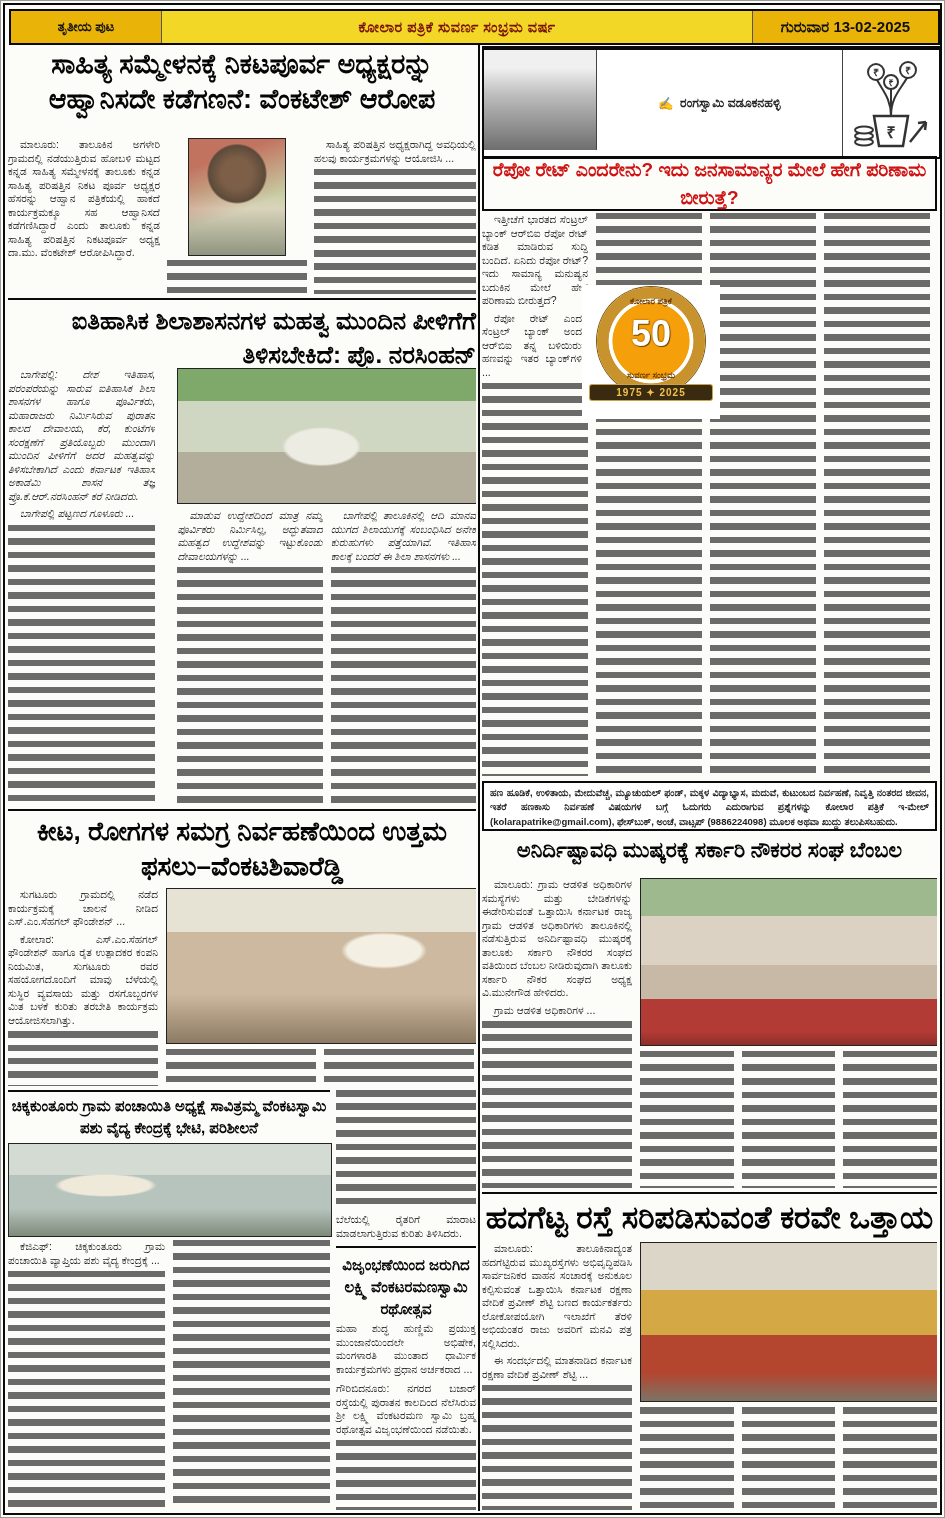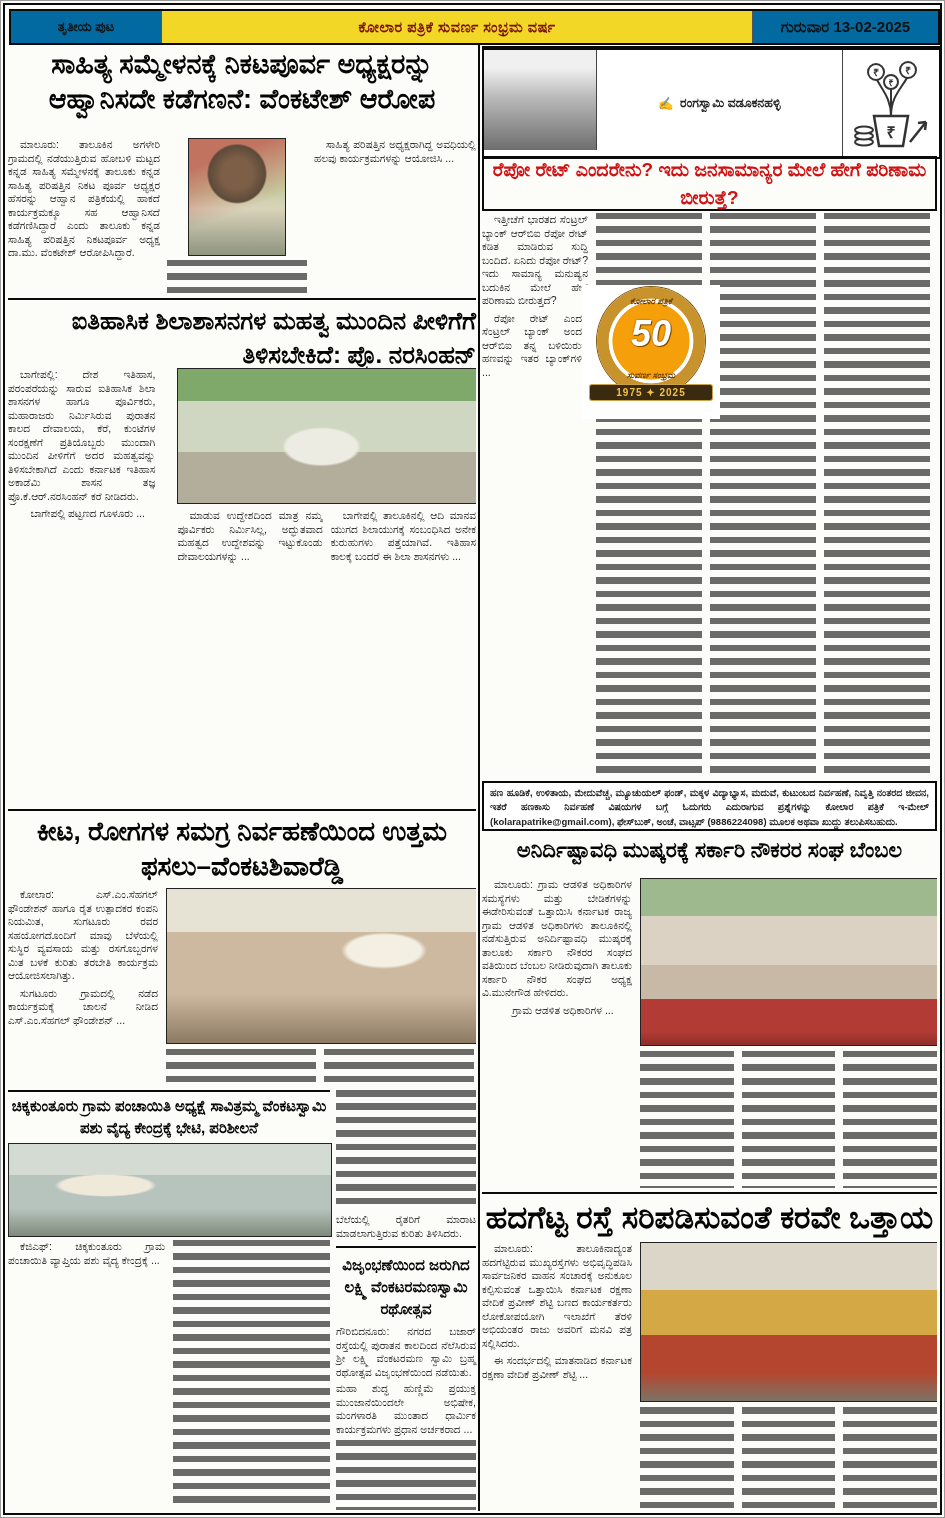--- a/index.html
+++ b/index.html
@@ -3,41 +3,41 @@
 <meta charset="utf-8">
 <style>
   html,body{margin:0;padding:0;background:#e8e6e0;}
   .page{position:relative;width:945px;height:1518px;margin:0 auto;background:#fcfcf9;
         font-family:"Liberation Sans",sans-serif;color:#111;overflow:hidden;
         box-shadow:0 0 0 1px #999 inset;}
   .frame{position:absolute;left:3px;top:3px;right:3px;bottom:3px;border:2px solid #0a0a0a;pointer-events:none;}
 
   
   .topbar{position:absolute;left:9px;top:9px;width:927px;height:32px;border:2px solid #0a0a0a;
-          display:flex;align-items:stretch;background:#0369a1;}
+          display:flex;align-items:stretch;background:#eab308;}
   .topbar .cell{display:flex;align-items:center;justify-content:center;font-weight:bold;}
   .tb-left{width:150px;font-size:13px;border-right:1px solid #555;}
   .tb-mid{flex:1;background:#f2d727;color:#7a1208;font-size:14.5px;letter-spacing:.5px;}
   .tb-right{width:185px;font-size:15px;border-left:1px solid #555;}
 
   .vdiv{position:absolute;left:478px;top:45px;width:2px;height:1466px;background:#0a0a0a;}
   .hr{position:absolute;height:2px;background:#0a0a0a;}
 
   
   .headline{position:absolute;text-align:center;font-weight:800;color:#050505;line-height:1.3;}
   .h-a1{left:8px;top:47px;width:468px;font-size:27px;}
   .h-a2{left:8px;top:304px;width:468px;font-size:24px;line-height:1.4;text-align:right;}
   .h-a3{left:8px;top:814px;width:468px;font-size:26px;line-height:1.35;}
   .h-a4{left:482px;top:836px;width:455px;font-size:21px;}
   .h-a6{left:482px;top:1198px;width:455px;font-size:31px;}
 
   .subhead{font-weight:800;text-align:center;font-size:15px;line-height:1.45;color:#050505;}
 
   
-  .body-txt{font-size:10.5px;line-height:13.5px;text-align:justify;color:#1c1c1c;align-items:center;}
+  .body-txt{font-size:10.5px;line-height:13.5px;text-align:justify;color:#1c1c1c;}
   .body-txt p{margin:0 0 4px 0;text-indent:12px;}
   .col{display:flex;flex-direction:column;min-width:0;overflow:hidden;}
   .greek{flex:1 1 auto;min-height:8px;opacity:.75;
      background:repeating-linear-gradient(to bottom,#3a3a3a 0 6.5px,transparent 6.5px 13.5px);
   }
   .greek.short{flex:0 0 auto;}
 
   
   .photo{position:relative;border:1px solid #222;background:#c9c6bd;overflow:hidden;}
   .ph-portrait1{background:
@@ -72,21 +72,21 @@
   
   .contact-box{position:absolute;left:482px;top:781px;width:455px;height:50px;border:2px solid #0a0a0a;
       box-sizing:border-box;padding:3px 6px;font-size:9.5px;line-height:1.5;text-align:justify;
       font-weight:bold;color:#222;overflow:hidden;background:#fff;}
 
   
   .logo-badge{position:absolute;left:100px;top:72px;width:134px;height:130px;background:#fff;
       display:flex;flex-direction:column;align-items:center;z-index:5;padding:2px;}
   .logo-circle{position:relative;width:108px;height:108px;border-radius:50%;
       background:radial-gradient(circle,#f59f0b 0 50%,#fff 51% 55%,#c8922c 56% 78%,#8a5d14 79% 86%,#c8922c 87% 100%);
-      box-shadow:0 0 0 1px #7a5510;font-style:italic;}
+      box-shadow:0 0 0 1px #7a5510;}
   .logo-top{position:absolute;top:9px;left:0;width:100%;text-align:center;font-size:8.5px;font-weight:800;color:#6b3c00;}
   .logo-num{position:absolute;top:26px;left:0;width:100%;text-align:center;font-size:36px;font-weight:800;color:#fff;
       text-shadow:0 0 2px #7a4a00,1px 1px 0 #7a4a00;}
   .logo-bottom{position:absolute;bottom:14px;left:0;width:100%;text-align:center;font-size:8.5px;font-weight:800;color:#6b3c00;}
   .logo-ribbon{margin-top:-10px;background:#3a2a10;color:#f2c14e;font-size:10px;font-weight:800;
       padding:2px 26px;border-radius:2px;letter-spacing:1px;z-index:6;box-shadow:0 0 0 1px #caa24a;}
 </style>
 </head>
 <body>
 
@@ -114,21 +114,21 @@
     <div class="col body-txt" style="width:162px;">
       <p>ಸಾಹಿತ್ಯ ಪರಿಷತ್ತಿನ ಅಧ್ಯಕ್ಷರಾಗಿದ್ದ ಅವಧಿಯಲ್ಲಿ ಹಲವು ಕಾರ್ಯಕ್ರಮಗಳನ್ನು ಆಯೋಜಿಸಿ ...</p>
       <div class="greek"></div>
     </div>
   </div>
 
   <div class="hr" style="left:8px;top:298px;width:468px;"></div>
 
   <div class="headline h-a2">ಐತಿಹಾಸಿಕ ಶಿಲಾಶಾಸನಗಳ ಮಹತ್ವ ಮುಂದಿನ ಪೀಳಿಗೆಗೆ ತಿಳಿಸಬೇಕಿದೆ: ಪ್ರೊ. ನರಸಿಂಹನ್</div>
 
-  <div style="position:absolute;left:8px;top:368px;width:468px;height:438px;display:flex;gap:22px;">
+  <div style="position:absolute;left:8px;top:368px;width:468px;height:438px;display:flex;gap:22px;font-style:italic;">
     <div class="col body-txt" style="width:152px;">
       <p>ಬಾಗೇಪಲ್ಲಿ: ದೇಶ ಇತಿಹಾಸ, ಪರಂಪರೆಯನ್ನು ಸಾರುವ ಐತಿಹಾಸಿಕ ಶಿಲಾ ಶಾಸನಗಳ ಹಾಗೂ ಪೂರ್ವಿಕರು, ಮಹಾರಾಜರು ನಿರ್ಮಿಸಿರುವ ಪುರಾತನ ಕಾಲದ ದೇವಾಲಯ, ಕೆರೆ, ಕುಂಟೆಗಳ ಸಂರಕ್ಷಣೆಗೆ ಪ್ರತಿಯೊಬ್ಬರು ಮುಂದಾಗಿ ಮುಂದಿನ ಪೀಳಿಗೆಗೆ ಅದರ ಮಹತ್ವವನ್ನು ತಿಳಿಸಬೇಕಾಗಿದೆ ಎಂದು ಕರ್ನಾಟಕ ಇತಿಹಾಸ ಅಕಾಡೆಮಿ ಶಾಸನ ತಜ್ಞ ಪ್ರೊ.ಕೆ.ಆರ್.ನರಸಿಂಹನ್ ಕರೆ ನೀಡಿದರು.</p>
       <p>ಬಾಗೇಪಲ್ಲಿ ಪಟ್ಟಣದ ಗೂಳೂರು ...</p>
       <div class="greek"></div>
     </div>
     <div class="col" style="width:308px;">
       <div class="photo ph-inscription" style="width:100%;height:134px;flex:0 0 auto;"></div>
       <div style="flex:1;display:flex;gap:8px;margin-top:5px;min-height:0;">
         <div class="col body-txt" style="width:150px;">
           <p>ಮಾಡುವ ಉದ್ದೇಶದಿಂದ ಮಾತ್ರ ನಮ್ಮ ಪೂರ್ವಿಕರು ನಿರ್ಮಿಸಿಲ್ಲ, ಅದ್ಭುತವಾದ ಮಹತ್ವದ ಉದ್ದೇಶವನ್ನು ಇಟ್ಟುಕೊಂಡು ದೇವಾಲಯಗಳನ್ನು ...</p>
@@ -141,22 +141,22 @@
       </div>
     </div>
   </div>
 
   <div class="hr" style="left:8px;top:809px;width:468px;"></div>
 
   <div class="headline h-a3">ಕೀಟ, ರೋಗಗಳ ಸಮಗ್ರ ನಿರ್ವಹಣೆಯಿಂದ ಉತ್ತಮ ಫಸಲು–ವೆಂಕಟಶಿವಾರೆಡ್ಡಿ</div>
 
   <div style="position:absolute;left:8px;top:888px;width:468px;height:198px;display:flex;gap:8px;">
     <div class="col body-txt" style="width:150px;">
+      <p>ಸುಗಟೂರು ಗ್ರಾಮದಲ್ಲಿ ನಡೆದ ಕಾರ್ಯಕ್ರಮಕ್ಕೆ ಚಾಲನೆ ನೀಡಿದ ಎಸ್.ಎಂ.ಸೆಹಗಲ್ ಫೌಂಡೇಶನ್ ...</p>
       <p>ಕೋಲಾರ: ಎಸ್.ಎಂ.ಸೆಹಗಲ್ ಫೌಂಡೇಶನ್ ಹಾಗೂ ರೈತ ಉತ್ಪಾದಕರ ಕಂಪನಿ ನಿಯಮಿತ, ಸುಗಟೂರು ರವರ ಸಹಯೋಗದೊಂದಿಗೆ ಮಾವು ಬೆಳೆಯಲ್ಲಿ ಸುಸ್ಥಿರ ವ್ಯವಸಾಯ ಮತ್ತು ರಸಗೊಬ್ಬರಗಳ ಮಿತ ಬಳಕೆ ಕುರಿತು ತರಬೇತಿ ಕಾರ್ಯಕ್ರಮ ಆಯೋಜಿಸಲಾಗಿತ್ತು.</p>
-      <p>ಸುಗಟೂರು ಗ್ರಾಮದಲ್ಲಿ ನಡೆದ ಕಾರ್ಯಕ್ರಮಕ್ಕೆ ಚಾಲನೆ ನೀಡಿದ ಎಸ್.ಎಂ.ಸೆಹಗಲ್ ಫೌಂಡೇಶನ್ ...</p>
       <div class="greek"></div>
     </div>
     <div class="col" style="width:310px;">
       <div class="photo ph-farmers" style="width:100%;height:154px;flex:0 0 auto;"></div>
       <div style="flex:1;display:flex;gap:8px;margin-top:5px;min-height:0;">
         <div class="col" style="width:150px;">
             <div class="greek"></div>
           </div>
         <div class="col" style="width:150px;">
             <div class="greek"></div>
@@ -176,22 +176,22 @@
     </div>
     <div class="col" style="width:157px;">
         <div class="greek"></div>
       </div>
   </div>
 
   <div style="position:absolute;left:336px;top:1090px;width:140px;height:420px;display:flex;flex-direction:column;">
     <div class="greek short" style="height:120px;"></div>
     <div class="body-txt" style="margin-top:3px;">ಬೆಲೆಯಲ್ಲಿ ರೈತರಿಗೆ ಮಾರಾಟ ಮಾಡಲಾಗುತ್ತಿರುವ ಕುರಿತು ತಿಳಿಸಿದರು.</div>
     <div class="subhead" style="border-top:2px solid #0a0a0a;margin-top:6px;padding-top:6px;">ವಿಜೃಂಭಣೆಯಿಂದ ಜರುಗಿದ ಲಕ್ಷ್ಮಿ ವೆಂಕಟರಮಣಸ್ವಾಮಿ ರಥೋತ್ಸವ</div>
+    <div class="body-txt" style="margin-top:3px;">ಮಹಾ ಶುದ್ಧ ಹುಣ್ಣಿಮೆ ಪ್ರಯುಕ್ತ ಮುಂಜಾನೆಯಿಂದಲೇ ಅಭಿಷೇಕ, ಮಂಗಳಾರತಿ ಮುಂತಾದ ಧಾರ್ಮಿಕ ಕಾರ್ಯಕ್ರಮಗಳು ಪ್ರಧಾನ ಅರ್ಚಕರಾದ ...</div>
     <div class="body-txt" style="margin-top:6px;">ಗೌರಿಬಿದನೂರು: ನಗರದ ಬಜಾರ್ ರಸ್ತೆಯಲ್ಲಿ ಪುರಾತನ ಕಾಲದಿಂದ ನೆಲೆಸಿರುವ ಶ್ರೀ ಲಕ್ಷ್ಮಿ ವೆಂಕಟರಮಣ ಸ್ವಾಮಿ ಬ್ರಹ್ಮ ರಥೋತ್ಸವ ವಿಜೃಂಭಣೆಯಿಂದ ನಡೆಯಿತು.</div>
-    <div class="body-txt" style="margin-top:3px;">ಮಹಾ ಶುದ್ಧ ಹುಣ್ಣಿಮೆ ಪ್ರಯುಕ್ತ ಮುಂಜಾನೆಯಿಂದಲೇ ಅಭಿಷೇಕ, ಮಂಗಳಾರತಿ ಮುಂತಾದ ಧಾರ್ಮಿಕ ಕಾರ್ಯಕ್ರಮಗಳು ಪ್ರಧಾನ ಅರ್ಚಕರಾದ ...</div>
     <div class="greek" style="margin-top:4px;"></div>
   </div>
 
   <div class="wealth-box">
     <div class="photo ph-columnist" style="width:112px;height:100px;border:none;border-right:1px solid #444;"></div>
     <div class="wealth-mid">
       <div class="wealth-author">
         <span>✍</span>
         <span>ರಂಗಸ್ವಾಮಿ ವಡೂಕನಹಳ್ಳಿ</span>
       </div>

